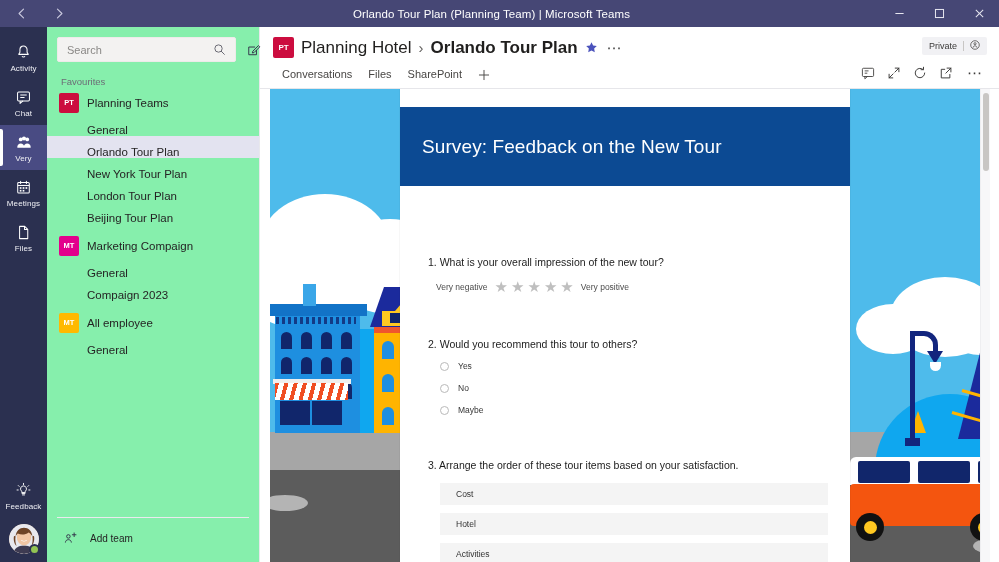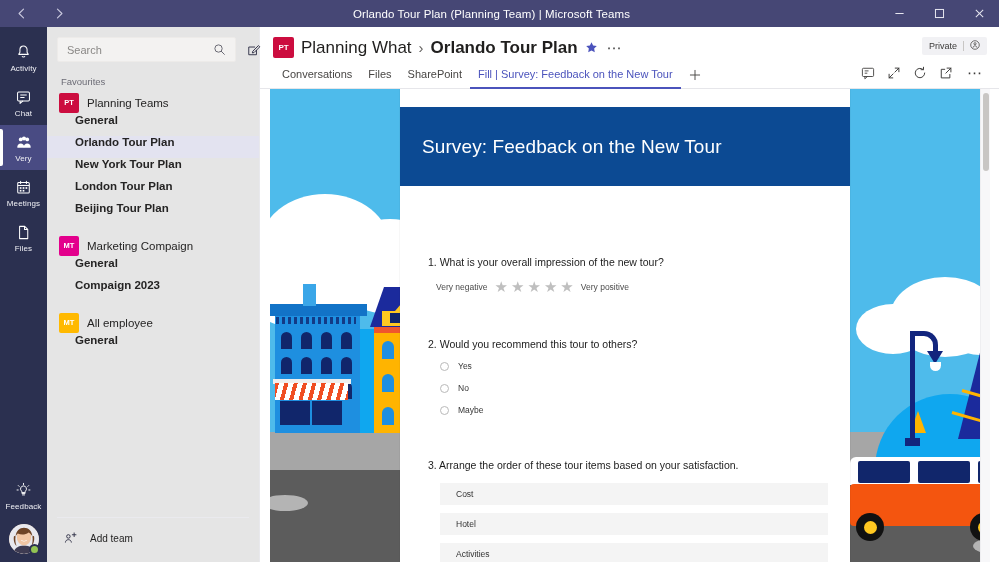--- a/index.html
+++ b/index.html
@@ -93,21 +93,21 @@
   .presence {
     position: absolute; right: -1px; bottom: -1px;
     width: 11px; height: 11px; border-radius: 50%;
     background: #92c353; border: 2px solid #2b3050;
   }
 
   
   .pane {
     width: 213px;
     flex: 0 0 213px;
-    background: #e5e5e5;
+    background: #86efac;
     border-right: 1px solid #e8e8ec;
     display: flex; flex-direction: column;
     position: relative;
   }
   .search-row {
     display: flex; align-items: center;
     padding: 10px 8px 8px 10px;
     gap: 8px;
   }
   .search-box {
@@ -146,25 +146,24 @@
   }
   .team-avatar {
     width: 20px; height: 20px; border-radius: 2px;
     color: #ffffff; font-size: 7.5px; font-weight: bold;
     display: flex; align-items: center; justify-content: center;
     flex: 0 0 20px;
   }
   .team-name { font-size: 11.5px; color: #252424; }
   .team-gap { height: 10px; }
   .channel-row {
-    display: flex; align-items: flex-start;
+    display: flex; align-items: flex-end;
     height: 22px;
-    padding-left: 28px;
+    padding-left: 40px;
     cursor: pointer;
-    font-weight: bold;
   }
   .channel-row.selected { background: #e3e3f0; }
   .channel-name { font-size: 11.5px; color: #252424; }
   .pane-footer {
     flex: 0 0 auto;
     border-top: 1px solid #eaeaee;
     margin: 0 10px;
     padding: 10px 0 14px 4px;
     display: flex; align-items: center; gap: 9px;
     cursor: pointer;
@@ -704,21 +703,21 @@
         </span>
         <span class="add-team-label">Add team</span>
       </div>
     </div>
 
     <div class="main">
 
       <div class="chan-header">
         <div class="chan-title-row">
           <span class="chan-avatar">PT</span>
-          <span class="chan-team">Planning What</span>
+          <span class="chan-team">Planning Hotel</span>
           <span class="chan-sep">›</span>
           <span class="chan-name">Orlando Tour Plan</span>
           <span class="star-icon">
             <svg width="13" height="13" viewBox="0 0 16 16" fill="currentColor">
                 <path d="M8 1.4l2 4.1 4.5.65-3.25 3.2.77 4.5L8 11.73 3.98 13.85l.77-4.5L1.5 6.15 6 5.5z"></path>
               </svg>
           </span>
           <span class="dots">⋯</span>
         </div>
         <div class="private-badge">
@@ -731,21 +730,20 @@
                 <path d="M4.4 10.6c0-1.5 1.2-2.4 2.6-2.4s2.6.9 2.6 2.4" fill="none" stroke="#3b3a39" stroke-width="1"></path>
               </svg>
           </span>
         </div>
       </div>
 
       <div class="tabs-row">
         <div class="tab">Conversations</div>
         <div class="tab">Files</div>
         <div class="tab">SharePoint</div>
-        <div class="tab active">Fill | Survey: Feedback on the New Tour</div>
         <div class="tab-add">
           <svg width="12" height="12" viewBox="0 0 14 14">
               <path d="M7 1.6v10.8M1.6 7h10.8" stroke="#484644" stroke-width="1.1" stroke-linecap="round"></path>
             </svg>
         </div>
 
         <div class="tabs-right">
           <span class="tab-tool">
             <svg width="14" height="14" viewBox="0 0 16 16">
                 <rect x="1.6" y="2.6" width="12.8" height="9.4" rx="1.2" fill="none" stroke="currentColor" stroke-width="1"></rect>

